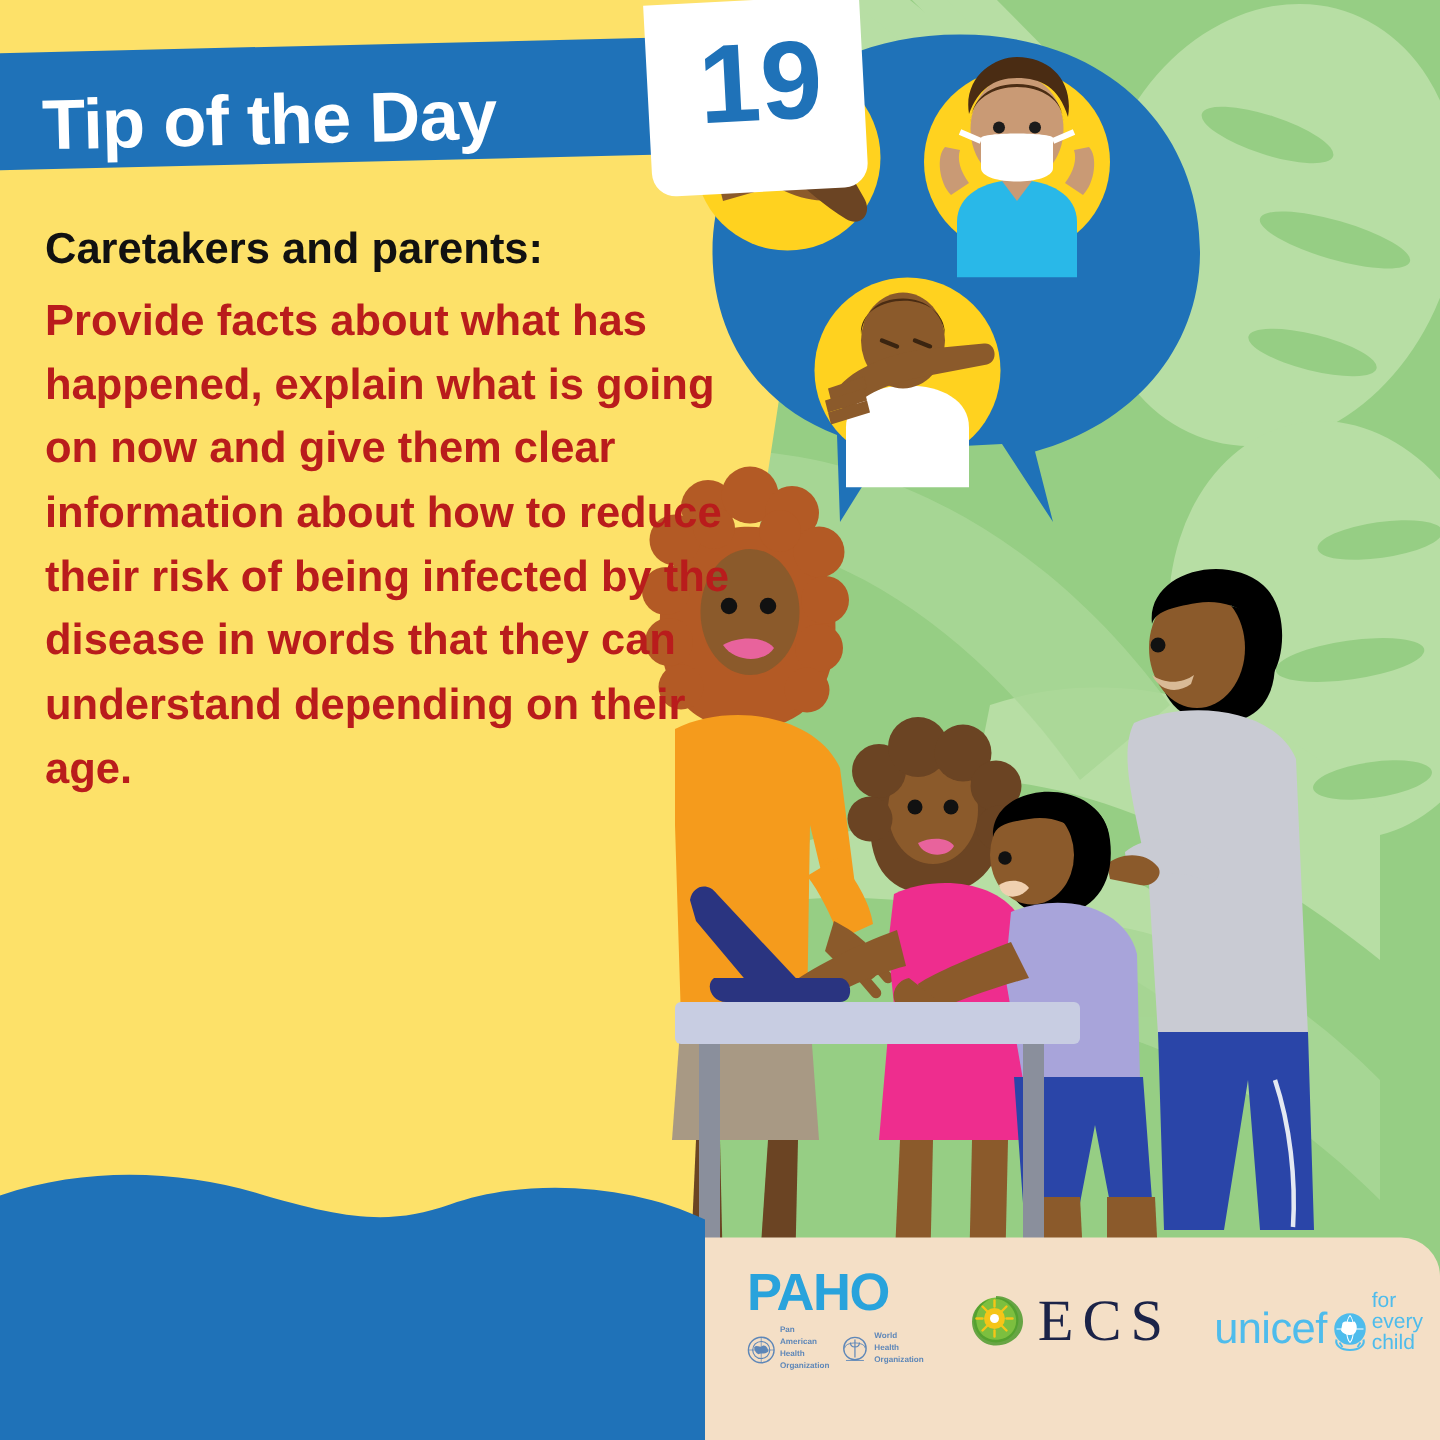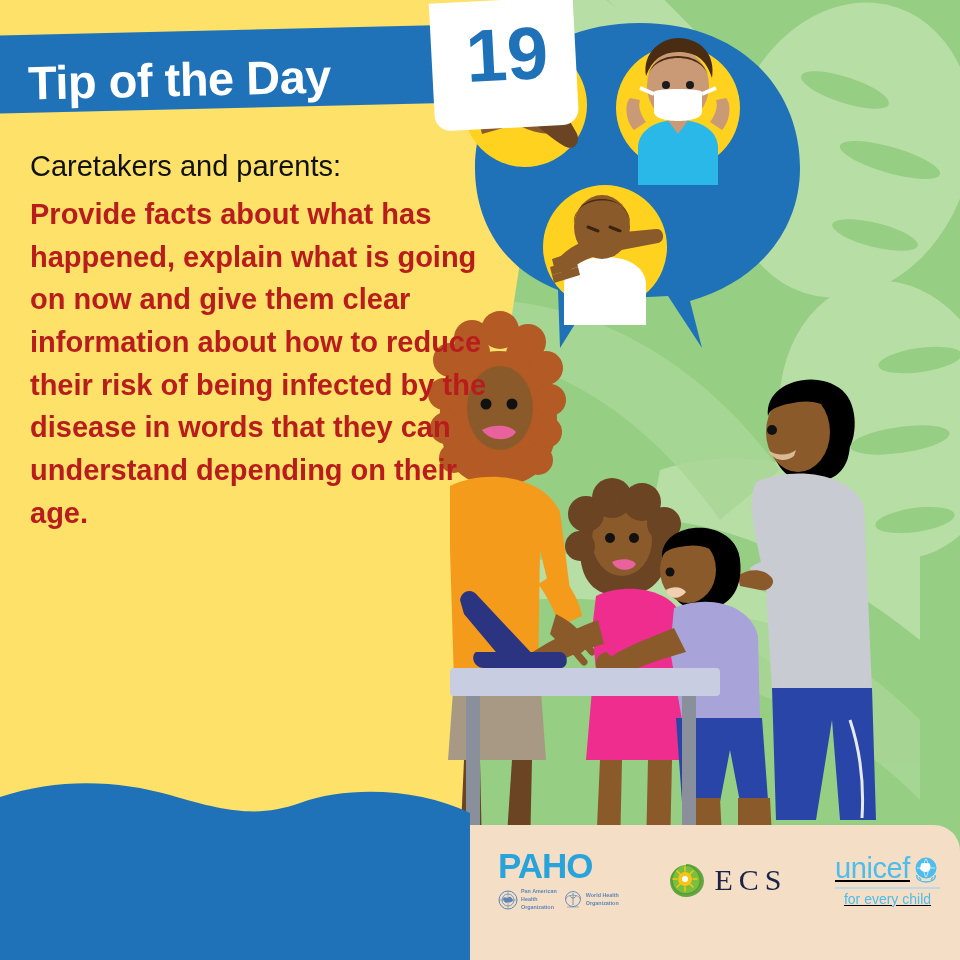--- a/index.html
+++ b/index.html
@@ -74,21 +74,21 @@
     z-index:23;
   }
 
   
   .copy{
     position:absolute;left:30px;top:146px;width:480px;
     z-index:15;
   }
   .copy-lead{
     color:#111111;
-    font-size:29px;font-weight:normal;
+    font-size:29px;font-weight:bold;
     margin:0 0 6px 0;
     line-height:1.42;
   }
   .copy-body{
     color:#b91c1c;
     font-size:29px;font-weight:bold;
     margin:0;
     line-height:1.47;
   }
 
@@ -108,25 +108,25 @@
   }
   .paho-sub{display:flex;gap:6px;margin-top:5px;}
   .paho-sub-item{display:flex;align-items:center;gap:3px;}
   .paho-sub-txt{
     color:#5E87B8;font-size:5.4px;line-height:1.45;font-weight:bold;
     white-space:pre-line;
   }
 
   .ecs{gap:8px;}
   .ecs-word{
-    color:#1B2348;font-size:30px;letter-spacing:6px;
+    color:#1B2348;font-size:39px;letter-spacing:6px;
     font-family:"Liberation Serif",serif;
   }
 
-  .unicef{flex-direction:column;align-items:center;text-decoration:underline;}
+  .unicef{flex-direction:row;align-items:flex-end;}
   .unicef-top{display:flex;align-items:center;gap:2px;}
   .unicef-word{
     color:#4EBCEC;font-size:29px;line-height:1;letter-spacing:-0.4px;
   }
   .unicef-rule{
     width:100%;height:1.5px;background:#BFD9E8;margin:4px 0 3px 0;
   }
   .unicef-tag{color:#4EBCEC;font-size:14px;line-height:1;}
 </style>
 </head>

